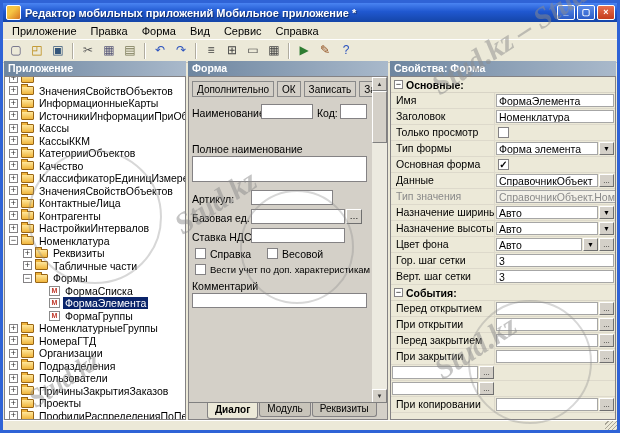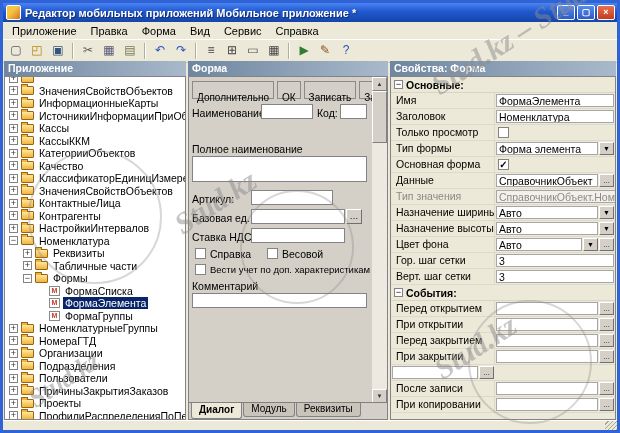--- a/index.html
+++ b/index.html
@@ -45,35 +45,35 @@
   .tree-folder::before{content:"";position:absolute;top:-3px;left:-1px;width:5px;height:2px;
     background:#F0B53C;border:1px solid #996515;border-bottom:none;}
   .tree-form{width:11px;height:10px;box-sizing:border-box;background:#fff;border:1px solid #8A8A8A;
     color:#C0392B;font-size:7px;font-weight:bold;line-height:8px;text-align:center;margin-right:3px;flex:none;}
   .tree-label{padding:0 2px;}
   .tree-row.selected .tree-label{background:#0A246A;color:#fff;}
   
   .form-client{position:absolute;top:15px;left:0;right:0;bottom:0;border:1px solid #848284;background:#D4D0C8;}
   .form-canvas{position:absolute;top:0;left:0;right:15px;bottom:16px;overflow:hidden;}
   .form-button-row{position:absolute;top:4px;left:3px;display:flex;gap:3px;}
-  .fbtn{border:1px solid #8A8A8A;background:#D4D0C8;font-size:10px;padding:8px 4px;height:16px;line-height:15px;box-sizing:border-box;}
+  .fbtn{border:1px solid #8A8A8A;background:#D4D0C8;font-size:10px;padding:0 4px;height:16px;line-height:15px;box-sizing:border-box;}
   .flabel{position:absolute;font-size:10.5px;white-space:nowrap;}
   .finput{position:absolute;height:15px;background:#fff;border:1px solid #848284;box-sizing:border-box;}
   .fmulti{height:26px;}
   .fbtn-ellipsis{position:absolute;width:16px;height:15px;box-sizing:border-box;background:#D4D0C8;
     border:1px solid;border-color:#fff #6F6F6F #6F6F6F #fff;font-size:9px;line-height:12px;text-align:center;}
   .fcheck{position:absolute;width:11px;height:11px;box-sizing:border-box;background:#fff;border:1px solid #848284;}
   .form-scroll{position:absolute;top:0;right:0;bottom:16px;width:15px;background:#ECEAE0;}
   .sb-btn{position:absolute;left:0;width:15px;height:14px;box-sizing:border-box;background:#D4D0C8;
     border:1px solid;border-color:#fff #808080 #808080 #fff;font-size:6px;text-align:center;line-height:12px;color:#333;}
   .sb-up{top:0;}.sb-down{bottom:0;}
   .sb-thumb{position:absolute;top:14px;left:0;width:15px;height:52px;box-sizing:border-box;background:#D4D0C8;
     border:1px solid;border-color:#fff #808080 #808080 #fff;}
   .form-tabs{position:absolute;left:0;right:0;bottom:0;height:16px;display:flex;align-items:flex-start;
-    background:#D4D0C8;border-top:1px solid #808080;padding-left:2px;}
+    background:#D4D0C8;border-top:1px solid #808080;padding-left:18px;}
   .ftab{font-size:10px;padding:0 7px;border:1px solid #848284;border-top:none;background:#C8C4BA;
     margin-right:1px;border-radius:0 0 3px 3px;height:13px;line-height:12px;}
   .ftab.active{background:#ECE9D8;font-weight:bold;height:15px;line-height:13px;}
   
   .pg{position:absolute;top:15px;left:0;right:0;bottom:0;background:#ECE9D8;border:1px solid #848284;overflow:hidden;}
   .pg-section{display:flex;align-items:center;height:15px;font-size:10.5px;font-weight:bold;border-bottom:1px solid #D8D4C6;}
   .pg-exp{width:9px;height:9px;box-sizing:border-box;border:1px solid #848284;background:#fff;
     font-size:9px;line-height:7px;text-align:center;margin:0 3px;font-weight:normal;}
   .pg-row{display:grid;grid-template-columns:104px 1fr;height:15px;border-bottom:1px solid #DDD9CB;}
   .pg-label{font-size:10.5px;line-height:14px;padding-left:5px;white-space:nowrap;overflow:hidden;border-right:1px solid #DDD9CB;}
@@ -472,21 +472,20 @@
               <div class="pg-btn">…</div>
             </div>
           </div>
           <div class="pg-row">
             <div class="pg-val">
               <div class="pg-input"></div>
               <div class="pg-btn">…</div>
             </div>
           </div>
           <div class="pg-row">
-            <div class="pg-label">После записи</div>
             <div class="pg-val">
               <div class="pg-input"></div>
               <div class="pg-btn">…</div>
             </div>
           </div>
           <div class="pg-row">
             <div class="pg-label">При копировании</div>
             <div class="pg-val">
               <div class="pg-input"></div>
               <div class="pg-btn">…</div>

